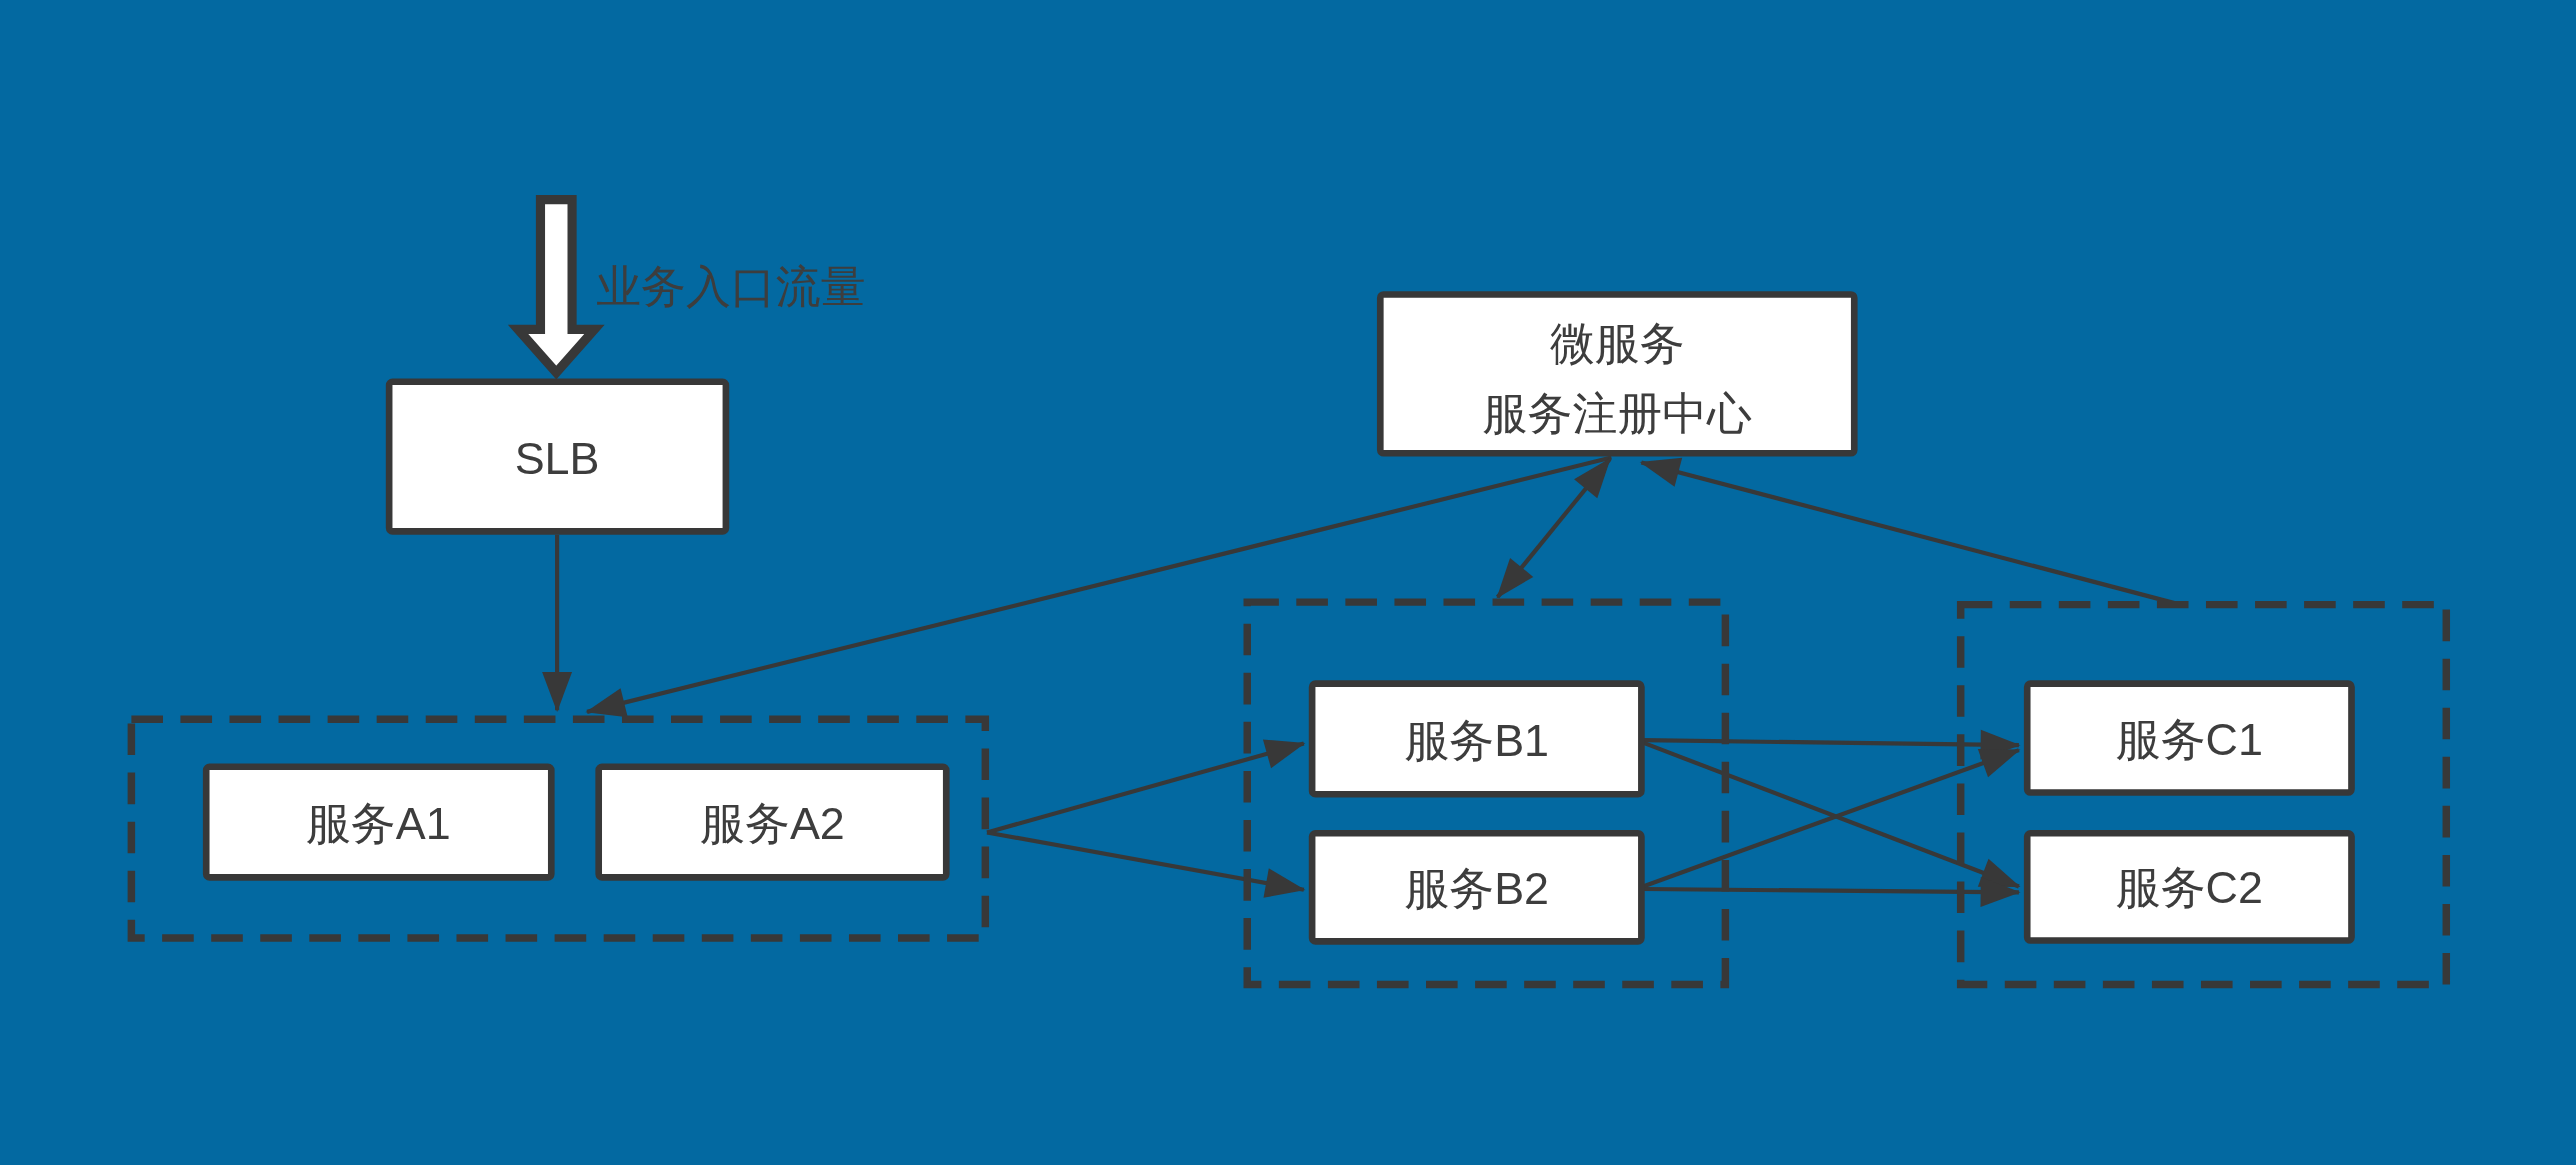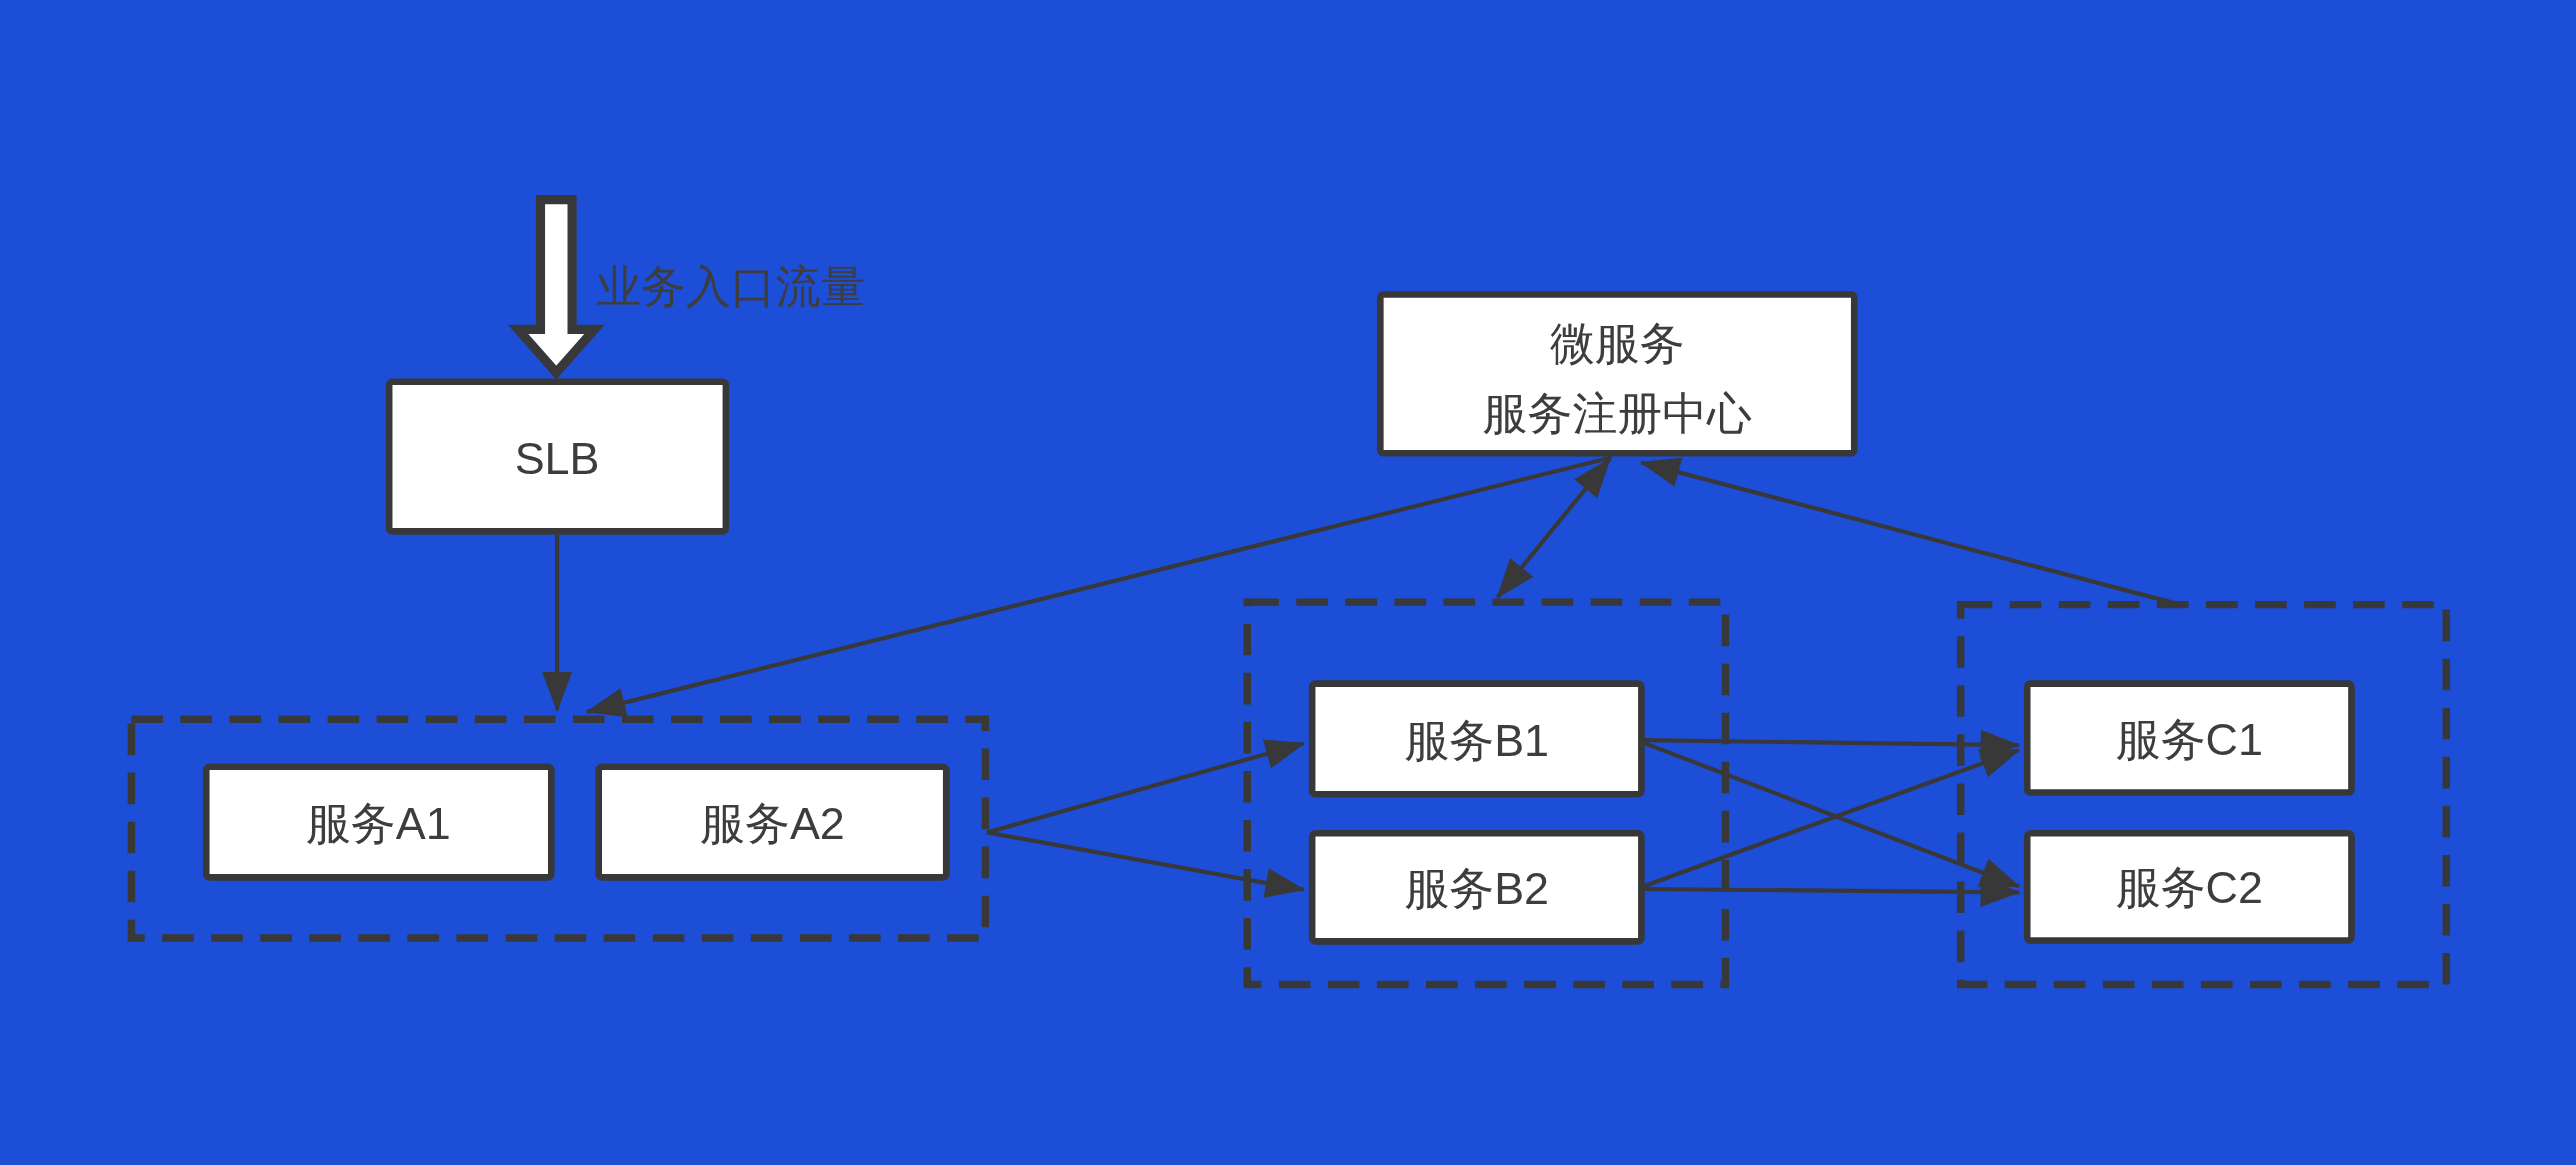--- a/index.html
+++ b/index.html
@@ -4,21 +4,21 @@
 <style>
   html, body {
     margin: 0;
     padding: 0;
     background: #ffffff;
     font-family: "Liberation Sans", sans-serif;
   }
   .stage {
     width: 2576px;
     height: 1166px;
-    background: #1d4ed8;
+    background: #0369a1;
     position: relative;
     overflow: hidden;
   }
   svg { display: block; }
   .node-box {
     fill: #ffffff;
     stroke: #383838;
     stroke-width: 8;
   }
   .cluster-box {

